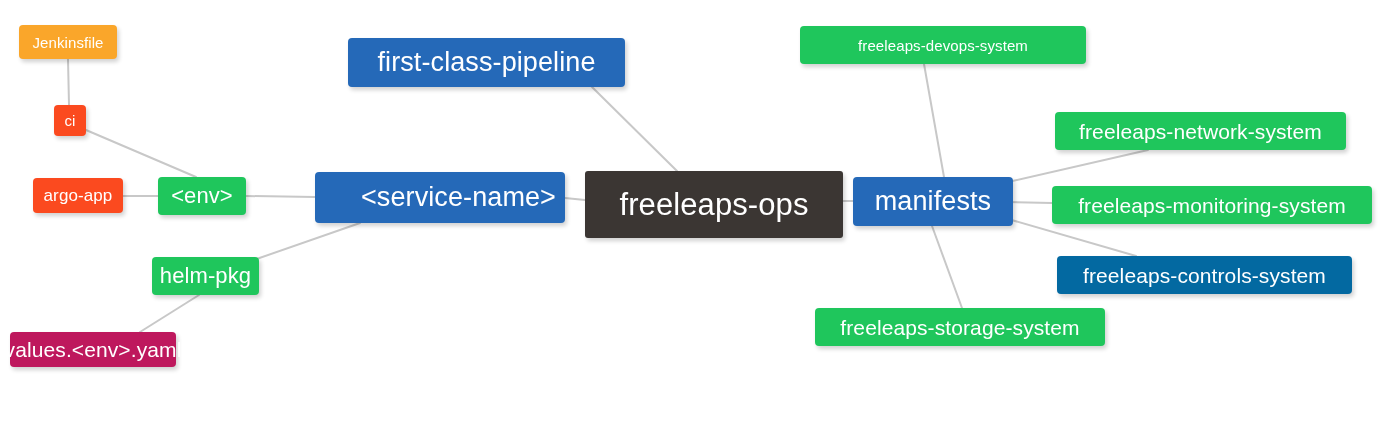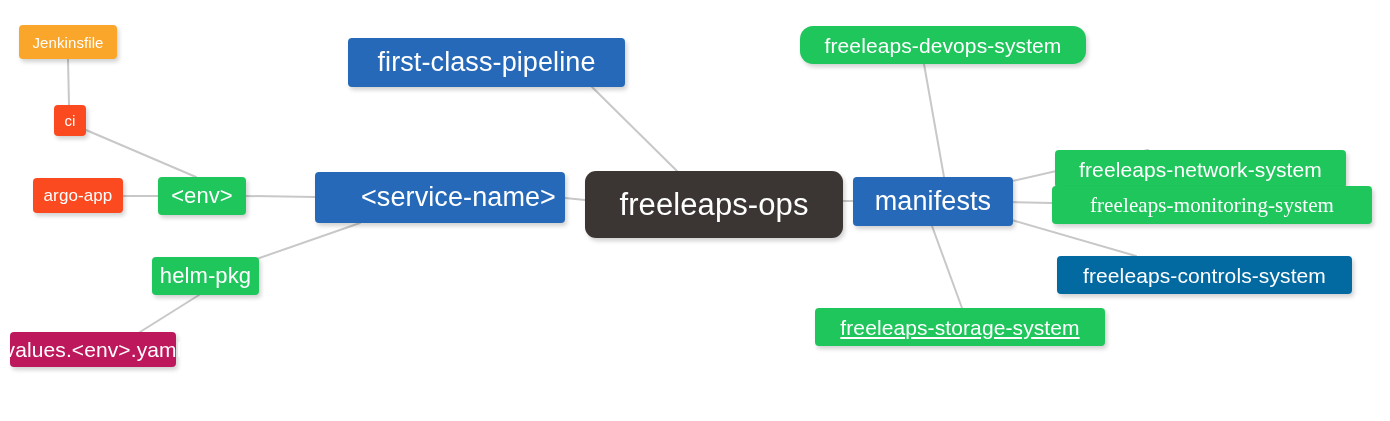--- a/index.html
+++ b/index.html
@@ -32,21 +32,21 @@
     justify-content: center;
     border-radius: 4px;
     color: #ffffff;
     white-space: nowrap;
     line-height: 1;
     box-shadow: 2px 3px 4px rgba(0,0,0,0.18);
     letter-spacing: 0.1px;
     padding: 0 9px;
   }
   .node-root {
-    border-radius: 11px;
+    border-radius: 3px;
   }
 </style>
 </head>
 <body>
 
 <div id="canvas">
   <svg id="edges" width="1390" height="421" viewBox="0 0 1390 421">
       <line x1="592" y1="87" x2="677" y2="171" stroke="#c8c8c8" stroke-width="2" stroke-linecap="round"></line>
       <line x1="565" y1="198" x2="585" y2="200" stroke="#c8c8c8" stroke-width="2" stroke-linecap="round"></line>
       <line x1="843" y1="201" x2="853" y2="201" stroke="#c8c8c8" stroke-width="2" stroke-linecap="round"></line>
@@ -86,29 +86,29 @@
       </div>
       <div class="node" style="left: 19px; top: 25px; width: 98px; height: 34px; background: rgb(250, 166, 42); font-size: 15px;">
         <span>Jenkinsfile</span>
       </div>
       <div class="node" style="left: 33px; top: 178px; width: 90px; height: 35px; background: rgb(251, 74, 31); font-size: 17px; align-items: center;">
         <span>argo-app</span>
       </div>
       <div class="node" style="left: 10px; top: 332px; width: 166px; height: 35px; background: #be185d; font-size: 21px;">
         <span>values.&lt;env&gt;.yaml</span>
       </div>
-      <div class="node" style="left: 800px; top: 26px; width: 286px; height: 38px; background: rgb(31, 198, 92); font-size: 21px; border-radius: 13px;">
+      <div class="node" style="left: 800px; top: 26px; width: 286px; height: 38px; background: rgb(31, 198, 92); font-size: 15px;">
         <span>freeleaps-devops-system</span>
       </div>
-      <div class="node" style="left: 1055px; top: 112px; width: 291px; height: 38px; background: rgb(31, 198, 92); font-size: 21px; margin-top: 38px;">
+      <div class="node" style="left: 1055px; top: 112px; width: 291px; height: 38px; background: rgb(31, 198, 92); font-size: 21px;">
         <span>freeleaps-network-system</span>
       </div>
-      <div class="node" style="left: 1052px; top: 186px; width: 320px; height: 38px; background: rgb(31, 198, 92); font-size: 21px; font-family: Liberation Serif, serif;">
+      <div class="node" style="left: 1052px; top: 186px; width: 320px; height: 38px; background: rgb(31, 198, 92); font-size: 21px;">
         <span>freeleaps-monitoring-system</span>
       </div>
       <div class="node" style="left: 1057px; top: 256px; width: 295px; height: 38px; background: #0369a1; font-size: 21px;">
         <span>freeleaps-controls-system</span>
       </div>
-      <div class="node" style="left: 815px; top: 308px; width: 290px; height: 38px; background: rgb(31, 198, 92); font-size: 21px; text-decoration: underline;">
+      <div class="node" style="left: 815px; top: 308px; width: 290px; height: 38px; background: rgb(31, 198, 92); font-size: 21px;">
         <span>freeleaps-storage-system</span>
       </div>
     </div>
 </div>
 
 </body></html>

